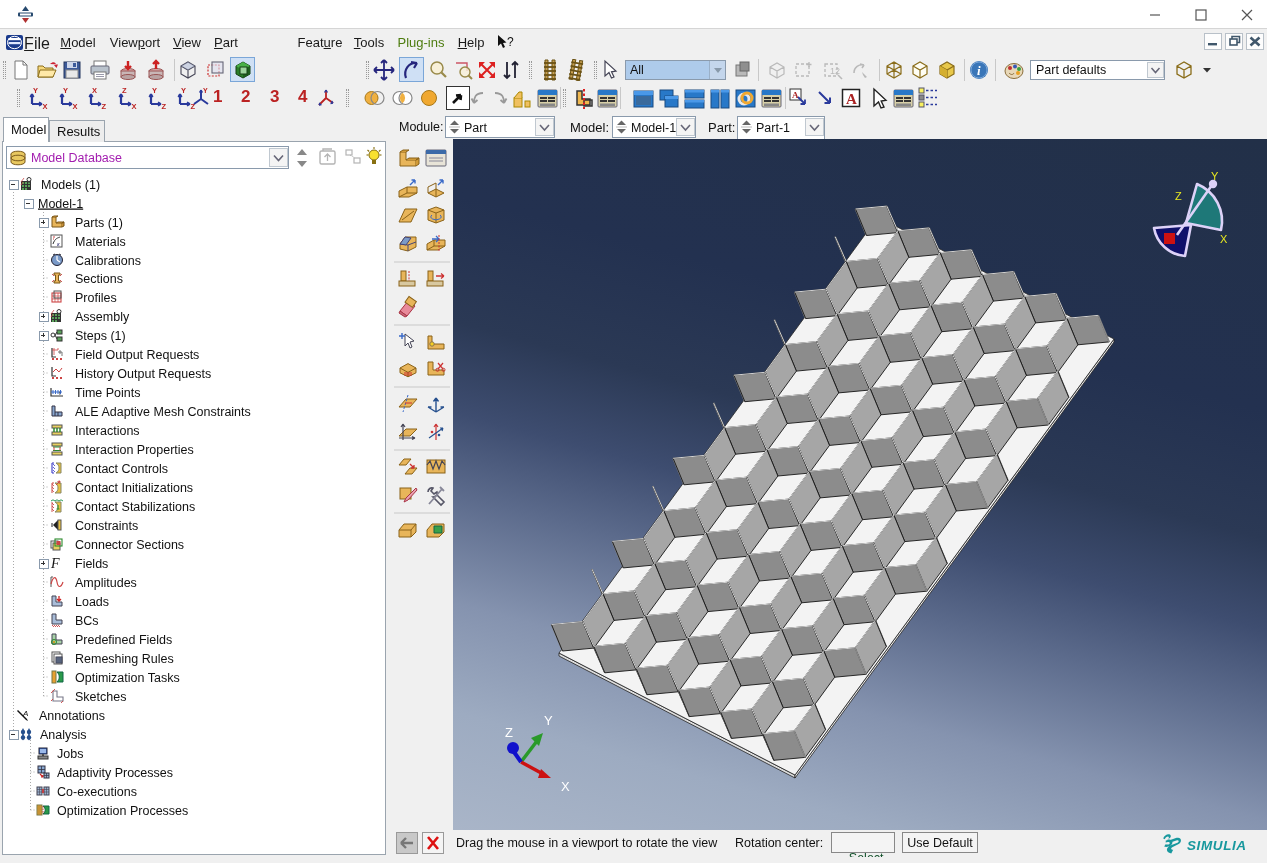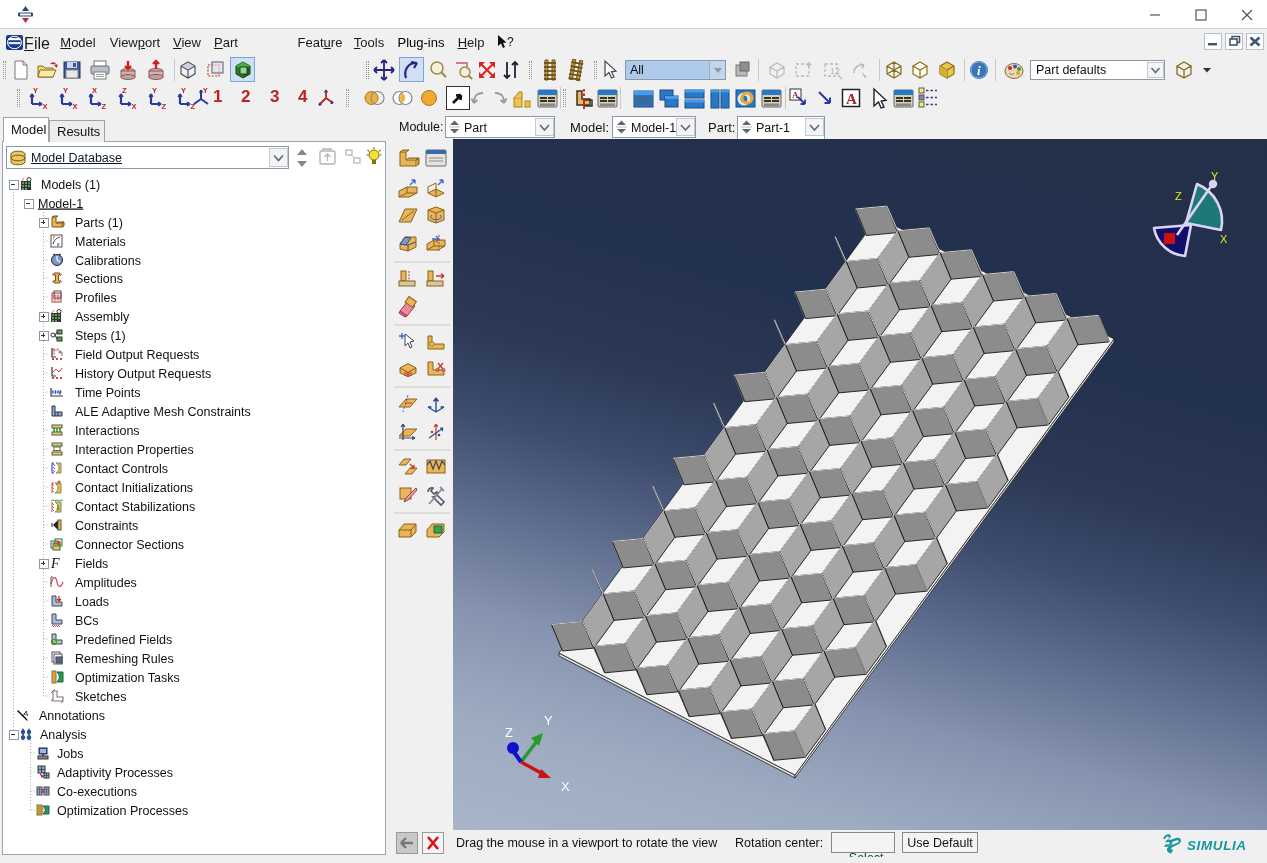--- a/index.html
+++ b/index.html
@@ -25,21 +25,21 @@
 <ellipse cx="8.5" cy="7.5" rx="7" ry="6.2" fill="none" stroke="#fff" stroke-width="1"></ellipse>
 </svg>
     <div class="abs" style="left:37px;top:6px;transform:translateX(-50%);font-size:16px;color:#1a1a1a;"><u>F</u>ile</div>
     <div class="abs" style="left:78px;top:6px;transform:translateX(-50%);font-size:13px;color:#1a1a1a;"><u>M</u>odel</div>
     <div class="abs" style="left:135px;top:6px;transform:translateX(-50%);font-size:13px;color:#1a1a1a;">View<u>p</u>ort</div>
     <div class="abs" style="left:187px;top:6px;transform:translateX(-50%);font-size:13px;color:#1a1a1a;"><u>V</u>iew</div>
     <div class="abs" style="left:226px;top:6px;transform:translateX(-50%);font-size:13px;color:#1a1a1a;"><u>P</u>art</div>
     <div class="abs" style="left:268px;top:6px;transform:translateX(-50%);font-size:13px;color:#1a1a1a;margin-top:24px;"><u>S</u>hape</div>
     <div class="abs" style="left:320px;top:6px;transform:translateX(-50%);font-size:13px;color:#1a1a1a;">Feat<u>u</u>re</div>
     <div class="abs" style="left:369px;top:6px;transform:translateX(-50%);font-size:13px;color:#1a1a1a;"><u>T</u>ools</div>
-    <div class="abs" style="left:421px;top:6px;transform:translateX(-50%);font-size:13px;color:#000000;text-align:right;">Plu<u>g</u>-ins</div>
+    <div class="abs" style="left:421px;top:6px;transform:translateX(-50%);font-size:13px;color:#4d7c0f;text-align:right;">Plu<u>g</u>-ins</div>
     <div class="abs" style="left:471px;top:6px;transform:translateX(-50%);font-size:13px;color:#1a1a1a;"><u>H</u>elp</div>
     <svg class="abs" style="left:495px;top:5px" width="20" height="16" viewBox="0 0 20 16">
 <path d="M3 1 L3 12 L6 9.5 L8 14 L10 13 L8 9 L11.5 8.5 Z" fill="#111"></path>
 <text x="12" y="12" font-size="12" font-family="Liberation Sans" fill="#111">?</text>
 </svg>
     <svg class="abs" style="left:1204px;top:4px" width="60" height="17" viewBox="0 0 60 17">
 <rect x="0.5" y="0.5" width="17" height="16" fill="#fdfdfd" stroke="#b8c0c8"></rect>
 <rect x="21.5" y="0.5" width="17" height="16" fill="#fdfdfd" stroke="#b8c0c8"></rect>
 <rect x="42.5" y="0.5" width="17" height="16" fill="#fdfdfd" stroke="#b8c0c8"></rect>
 <rect x="4" y="10" width="9" height="2.4" fill="#40576b"></rect>
@@ -405,21 +405,21 @@
 <div class="abs" style="left:49px;top:8px;width:56px;height:22px;background:#ededed;border:1px solid #9aa4ae;border-bottom:none;"></div>
 <div class="abs" style="left:11px;top:10px;font-size:13px;color:#111;">Model</div>
 <div class="abs" style="left:57px;top:12px;font-size:13px;color:#111;">Results</div>
 </div>
 <div class="abs" style="left:6px;top:146px;width:283px;height:23px;background:#fff;border:1px solid #8a9aac;">
 <svg class="abs" style="left:3px;top:3px" width="17" height="16" viewBox="0 0 17 16">
 <ellipse cx="8" cy="4" rx="7" ry="2.8" fill="#e8c860" stroke="#7a5a1a"></ellipse>
 <path d="M1 4 L1 12 A7 2.8 0 0 0 15 12 L15 4" fill="#e8c860" stroke="#7a5a1a"></path>
 <ellipse cx="8" cy="8" rx="7" ry="2.8" fill="none" stroke="#7a5a1a"></ellipse>
 </svg>
-<div class="abs" style="left:24px;top:4px;font-size:12.5px;color:#0f172a;text-decoration:underline;">Model Database</div>
+<div class="abs" style="left:24px;top:4px;font-size:12.5px;color:#a21caf;">Model Database</div>
 <div class="abs" style="left:262px;top:1px;width:19px;height:19px;background:#f4f4f4;border:1px solid #c0c8d0;"><svg width="17" height="17">
         <path d="M4 6.5 L8.5 11.5 L13 6.5" fill="none" stroke="#667" stroke-width="1.6"></path>
       </svg></div>
 </div>
 <svg class="abs" style="left:294px;top:146px" width="90" height="24" viewBox="0 0 90 24">
 <path d="M8 3 L13 9 L3 9 Z" fill="#888"></path>
     <path d="M8 21 L13 15 L3 15 Z" fill="#888"></path>
 <rect x="26" y="5" width="15" height="13" rx="1.5" fill="none" stroke="#b4b4b4" stroke-width="1.4"></rect>
     <path d="M29 5 L29 3 L38 3" fill="none" stroke="#b4b4b4" stroke-width="1.4"></path>
     <path d="M33.5 8 L33.5 15 M30.5 11 L33.5 8 L36.5 11" stroke="#b4b4b4" stroke-width="1.3" fill="none"></path>

